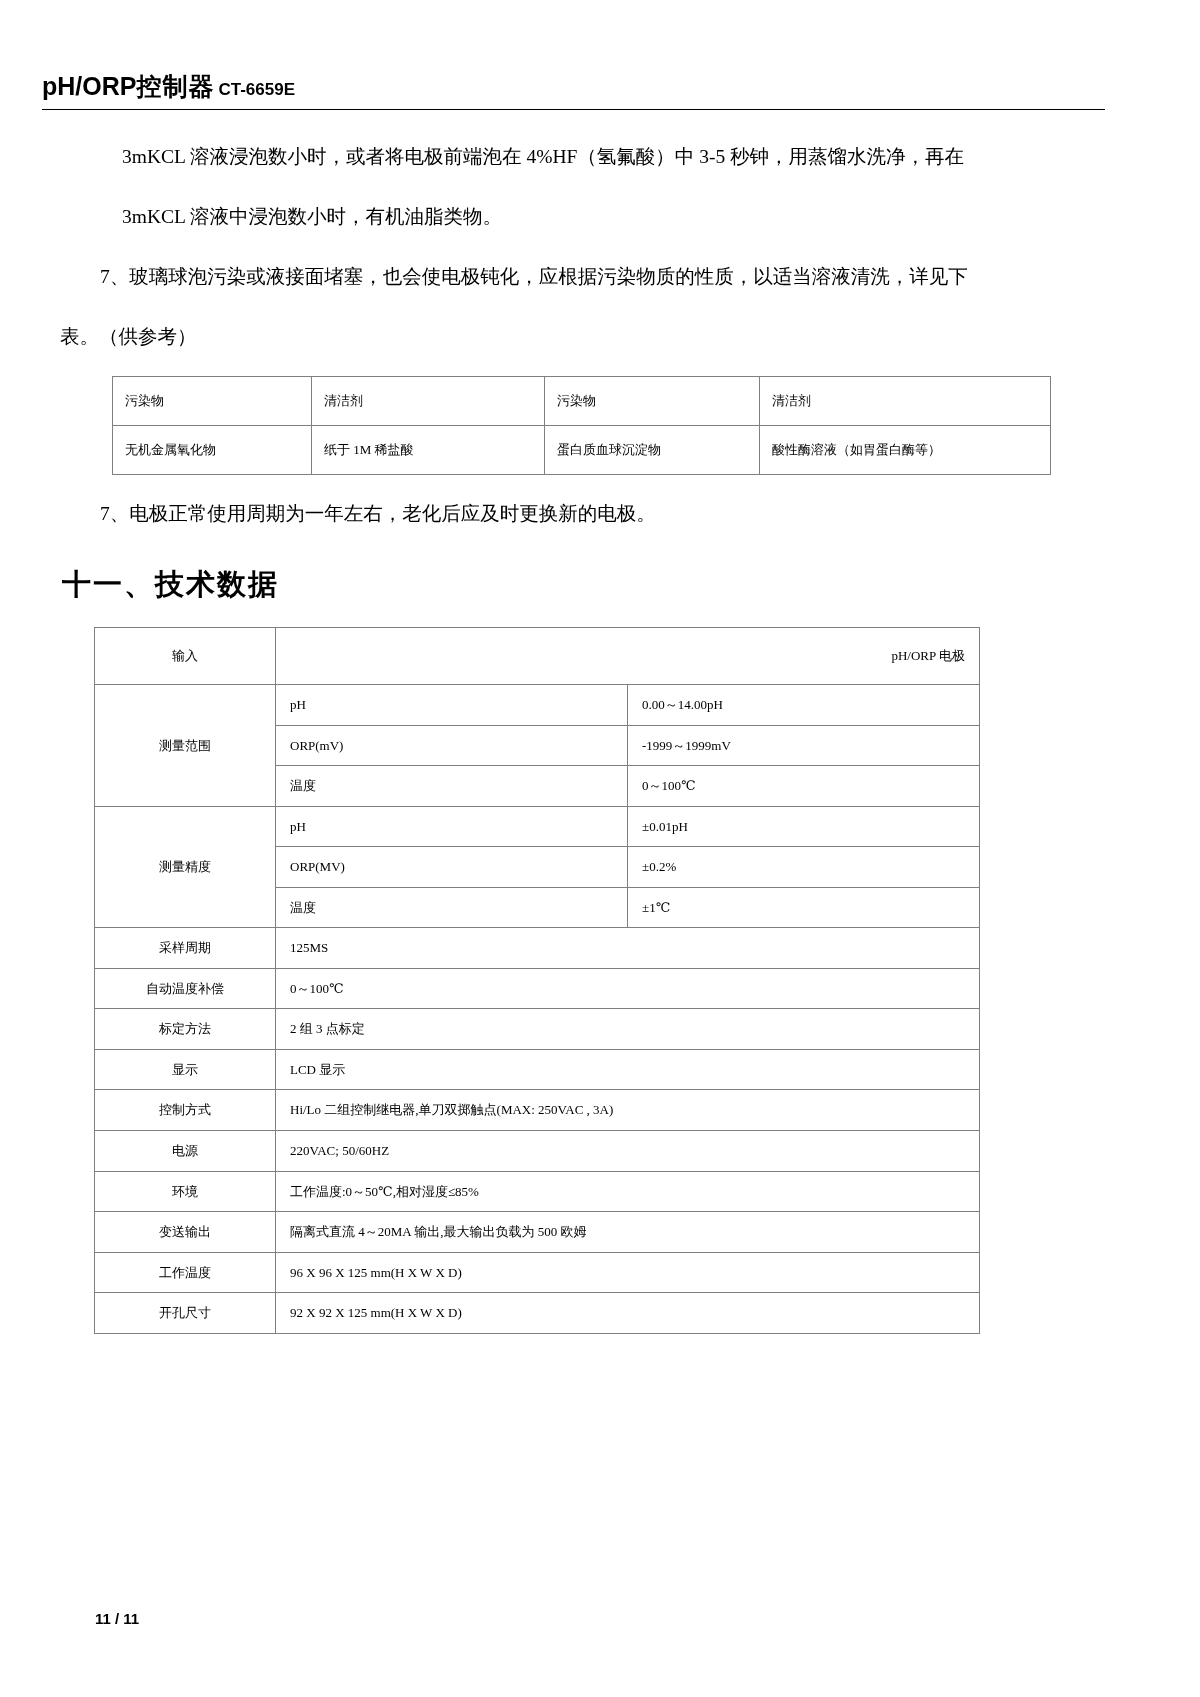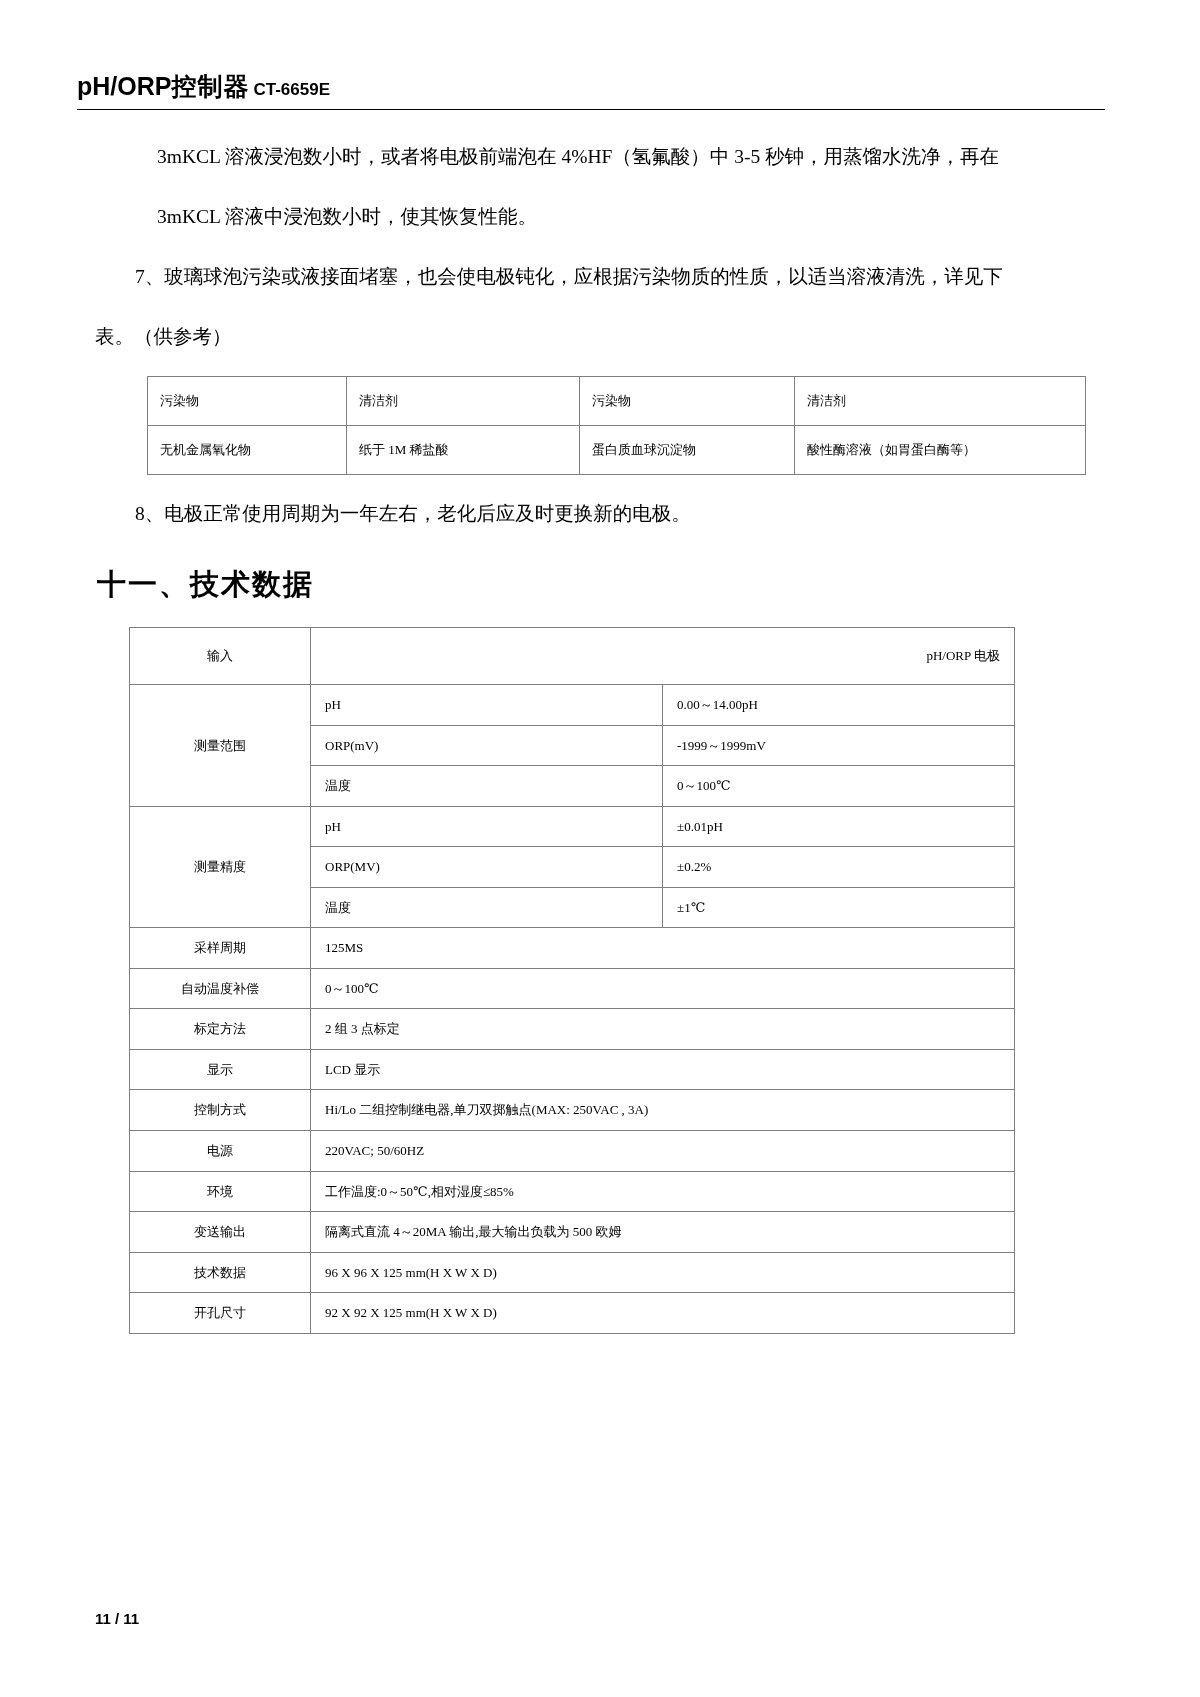--- a/index.html
+++ b/index.html
@@ -12,21 +12,21 @@
     height: 1697px;
     font-family: "Liberation Serif", "DejaVu Serif", serif;
     color: #000000;
     position: relative;
     overflow: hidden;
   }
   .page {
     width: 1200px;
     height: 1697px;
     box-sizing: border-box;
-    padding: 70px 95px 0 77px;
+    padding: 70px 95px 0 42px;
     position: relative;
   }
 
   
   .doc-header {
     padding-bottom: 6px;
     border-bottom: 1.6px solid #000;
     margin-bottom: 26px;
     white-space: nowrap;
   }
@@ -136,21 +136,21 @@
 <body>
 
 <div class="page">
 
   <div class="doc-header">
     <span class="title-main">pH/ORP</span><span class="title-cn">控制器</span>
     <span class="title-model">CT-6659E</span>
   </div>
 
   <p class="para indent-1">3mKCL 溶液浸泡数小时，或者将电极前端泡在 4%HF（氢氟酸）中 3-5 秒钟，用蒸馏水洗净，再在</p>
-  <p class="para indent-2">3mKCL 溶液中浸泡数小时，使其恢复性能。</p>
+  <p class="para indent-2">3mKCL 溶液中浸泡数小时，有机油脂类物。</p>
 
   <p class="para num">7、玻璃球泡污染或液接面堵塞，也会使电极钝化，应根据污染物质的性质，以适当溶液清洗，详见下</p>
   <p class="para cont">表。（供参考）</p>
 
   <table class="tbl-clean">
     <tbody>
       <tr>
         <td class="c0">污染物</td>
         <td class="c1">清洁剂</td>
         <td class="c2">污染物</td>
@@ -158,21 +158,21 @@
       </tr>
       <tr>
         <td class="c0">无机金属氧化物</td>
         <td class="c1">纸于 1M 稀盐酸</td>
         <td class="c2">蛋白质血球沉淀物</td>
         <td class="c3">酸性酶溶液（如胃蛋白酶等）</td>
       </tr>
     </tbody>
   </table>
 
-  <p class="para num">8、电极正常使用周期为一年左右，老化后应及时更换新的电极。</p>
+  <p class="para num">7、电极正常使用周期为一年左右，老化后应及时更换新的电极。</p>
 
   <h2 class="section-heading">十一、技术数据</h2>
 
   <table class="tbl-spec">
     <tbody>
       <tr>
         <td class="k tall">输入</td>
         <td class="hdr-center tall" colspan="2">pH/ORP 电极</td>
       </tr>
 
@@ -230,21 +230,21 @@
       </tr>
       <tr>
         <td class="k">环境</td>
         <td class="v" colspan="2">工作温度:0～50℃,相对湿度≤85%</td>
       </tr>
       <tr>
         <td class="k">变送输出</td>
         <td class="v" colspan="2">隔离式直流 4～20MA 输出,最大输出负载为 500 欧姆</td>
       </tr>
       <tr>
-        <td class="k">技术数据</td>
+        <td class="k">工作温度</td>
         <td class="v" colspan="2">96 X 96 X 125 mm(H X W X D)</td>
       </tr>
       <tr>
         <td class="k">开孔尺寸</td>
         <td class="v" colspan="2">92 X 92 X 125 mm(H X W X D)</td>
       </tr>
     </tbody>
   </table>
 
   <div class="doc-footer">11 / 11</div>

